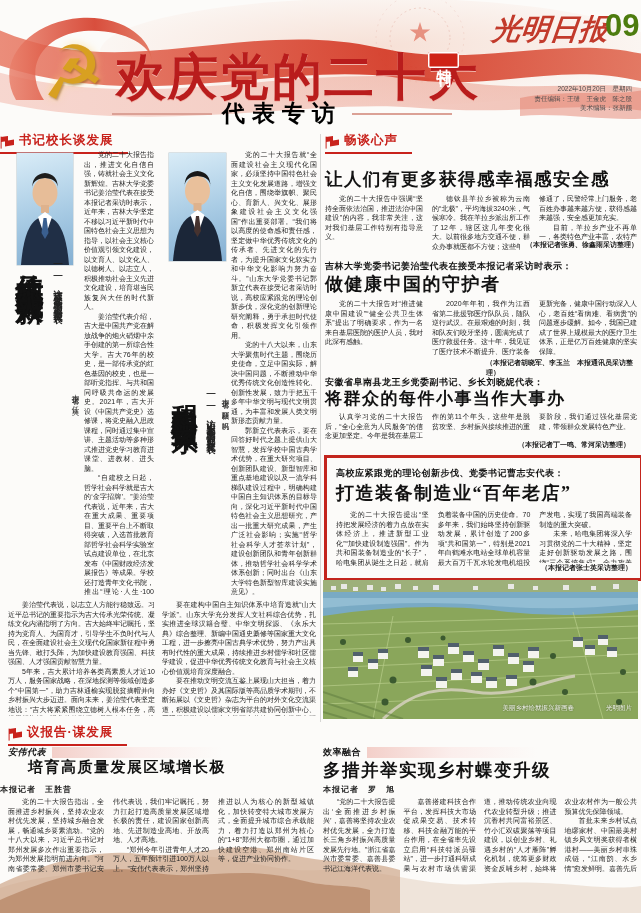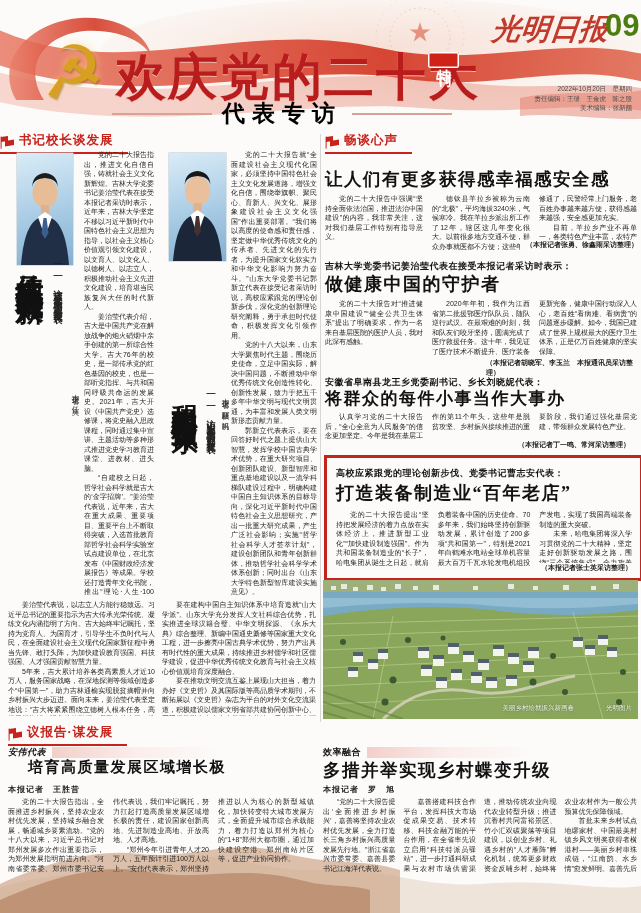--- a/index.html
+++ b/index.html
@@ -324,21 +324,21 @@
   <svg class="abs" style="left:0;top:818px;z-index:0;" width="641" height="95" viewBox="0 0 641 95">
     <path d="M0,70 C60,50 110,60 160,44 C220,26 260,56 320,52 C380,48 420,70 480,66 C560,60 600,74 641,68 L641,95 L0,95 Z" fill="#e3d2c1" opacity="0.55"></path>
     <path d="M0,66 C40,48 90,30 140,36 C190,42 230,20 280,34 C330,48 360,40 400,52 L400,95 L0,95 Z" fill="#cfa78a" opacity="0.7"></path>
     <path d="M0,82 C50,60 100,44 150,54 C200,64 240,46 300,62 C330,70 350,66 370,72 L370,95 L0,95 Z" fill="#b9896a" opacity="0.8"></path>
   </svg>
 
   <div class="kicker" style="left:8px;top:746px;z-index:1;font-style:italic;">
     <span>安伟代表</span><span class="kbar"></span>
   </div>
   <div class="headline" style="left:8px;top:758px;font-size:15px;z-index:1;margin-left:20px;">培育高质量发展区域增长极</div>
-  <div class="rep-line" style="left:8px;top:784px;z-index:1;">本报记者　王胜昔</div>
+  <div class="rep-line" style="left:0;top:784px;z-index:1;">本报记者　王胜昔</div>
   <div class="body-text cols3" style="left:8px;top:797px;width:306px;height:78px;z-index:1;">
     <p>党的二十大报告指出，全面推进乡村振兴，坚持农业农村优先发展，坚持城乡融合发展，畅通城乡要素流动。“党的十八大以来，习近平总书记对郑州发展多次作出重要指示，为郑州发展指明前进方向。”河南省委常委、郑州市委书记安伟代表说，我们牢记嘱托，努力扛起打造高质量发展区域增长极的责任，建设国家创新高地、先进制造业高地、开放高地、人才高地。</p>
     <p>“郑州今年引进青年人才20万人，五年预计引进100万人以上。”安伟代表表示，郑州坚持推进以人为核心的新型城镇化，加快转变特大城市发展方式，全面提升城市综合承载能力，着力打造以郑州为核心的“1+8”郑州大都市圈，通过加快建设空港、郑州南站片区等，促进产业协同协作。</p>
 
   </div>
 
   <div class="kicker" style="left:323px;top:746px;z-index:1;">
     <span>效率融合</span><span class="kbar"></span>
   </div>
   <div class="headline" style="left:323px;top:758px;font-size:17.5px;z-index:1;">多措并举实现乡村蝶变升级</div>

